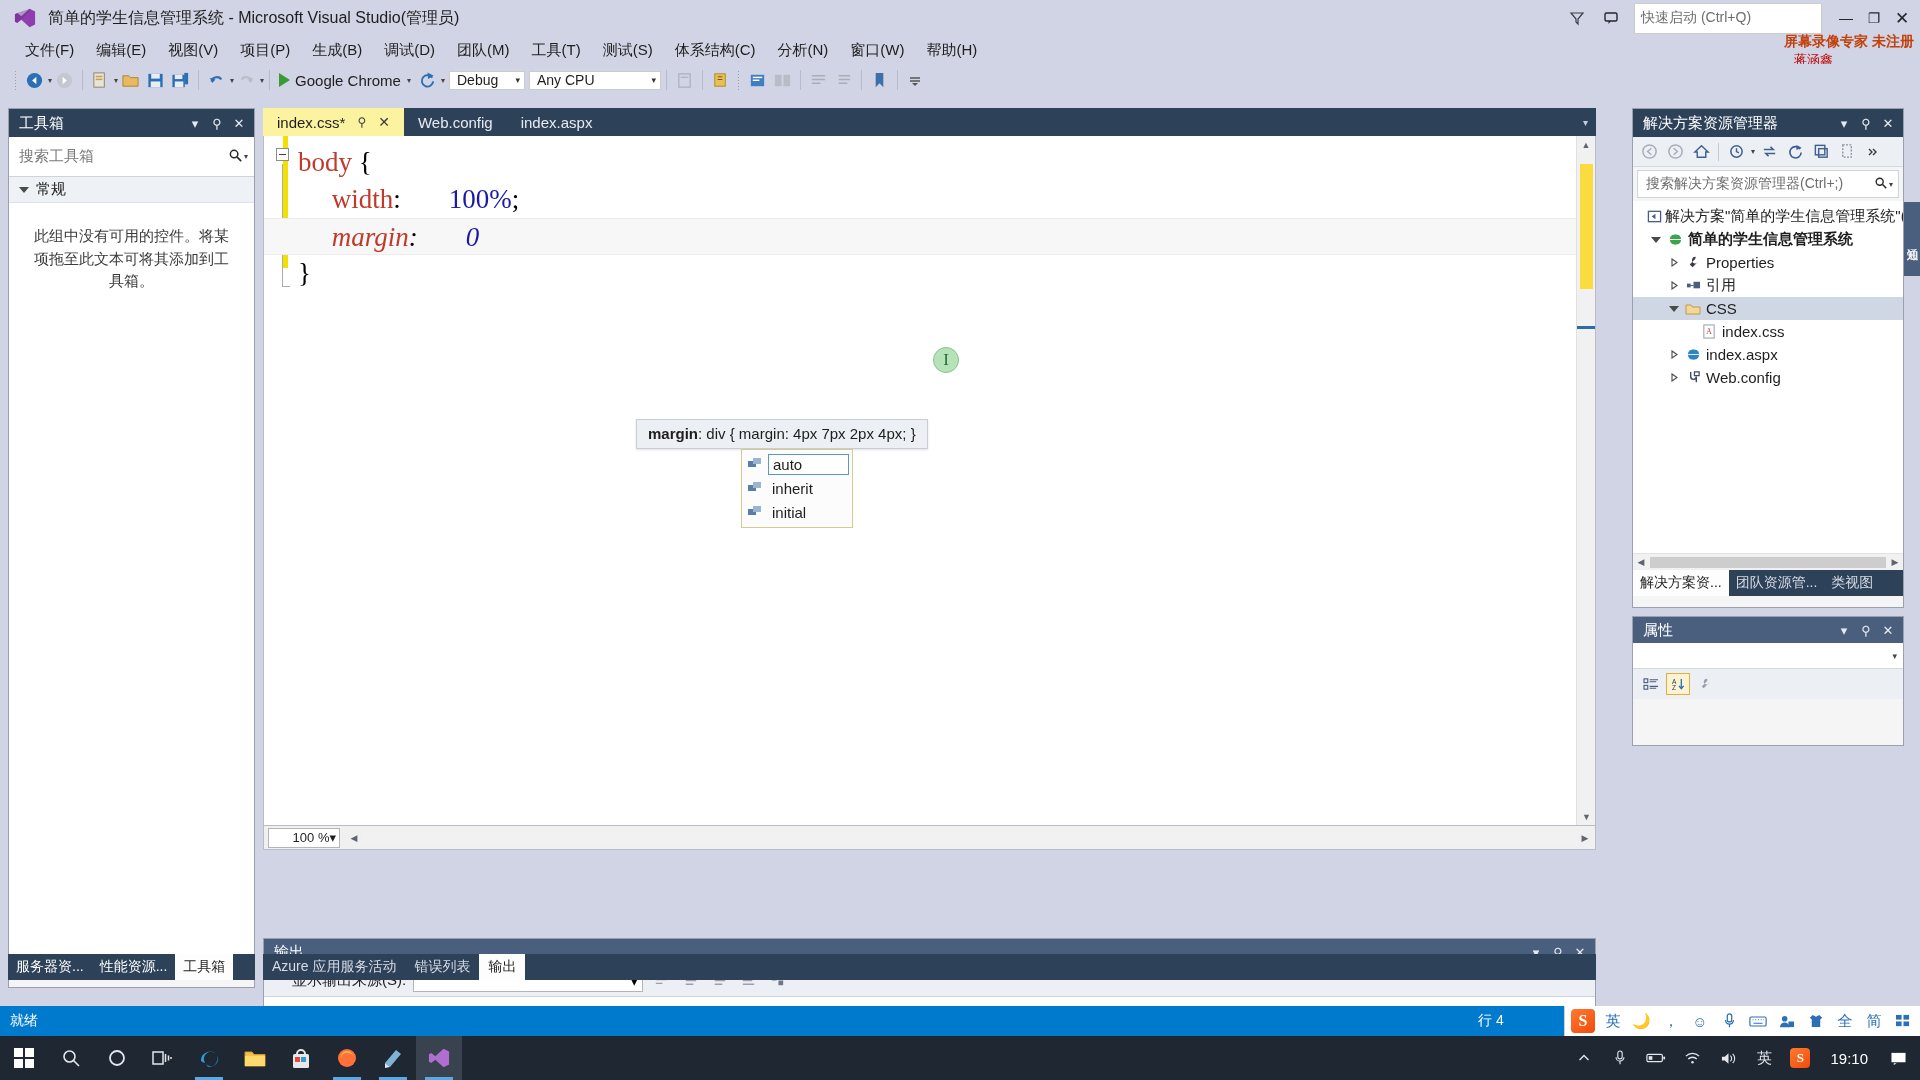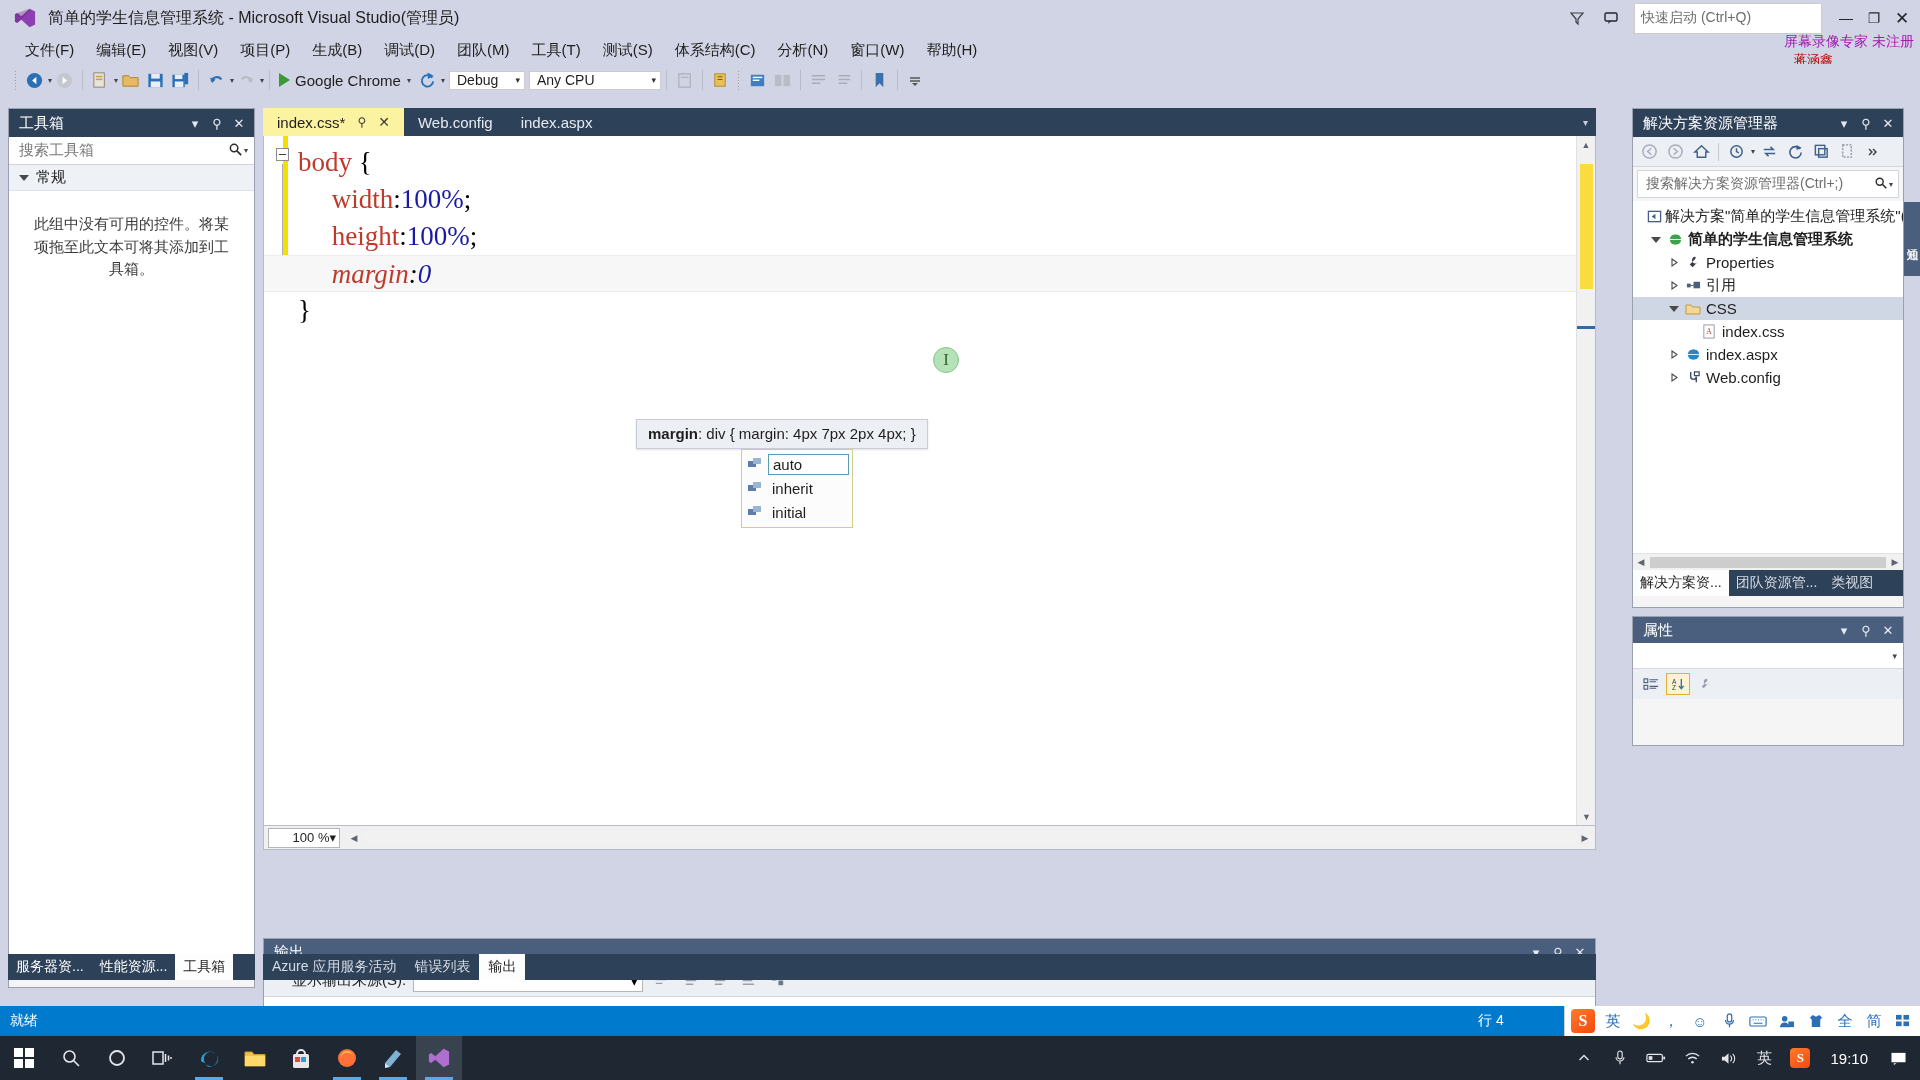--- a/index.html
+++ b/index.html
@@ -57,21 +57,21 @@
     background: #d0d4e4; display: flex; align-items: center;
     padding-left: 14px;
   }
   .menu-item {
     font-size: 15px; color: #1e1e1e; padding: 3px 11px;
     white-space: nowrap;
   }
   .menu-right {
     position: absolute; right: 6px; top: -3px; text-align: right;
   }
-  .rec-line1 { color: #a21caf; font-size: 14px; font-weight: normal; white-space: nowrap;}
+  .rec-line1 { color: #c2410c; font-size: 14px; font-weight: bold; white-space: nowrap;}
   .rec-line2 { color: #c00000; font-size: 13px; white-space: nowrap; text-align: left; padding-left: 10px;}
   .rec-icon {
     position: absolute; right: 6px; top: 32px; width: 24px; height: 24px;
     background: #6b3fa0; border-radius: 2px;
     display: flex; align-items: center; justify-content: center;
   }
 
   
   .toolbar {
     position: absolute; left: 0; top: 64px; width: 1920px; height: 32px;
@@ -114,21 +114,21 @@
   }
   .pane-head {
     height: 28px; background: #2d4159; color: #fff;
     display: flex; align-items: center; padding: 0 4px 0 10px;
     font-size: 15px;
   }
   .pane-head .ph-title { flex: 1; white-space: nowrap; }
   .ph-btn { width: 22px; height: 22px; display: flex; align-items: center;
     justify-content: center; color: #e6e9f0; font-size: 13px; }
   .tbx-search {
-    height: 28px; background: #fff; border-bottom: 1px solid #cfd3dc;
+    height: 40px; background: #fff; border-bottom: 1px solid #cfd3dc;
     display: flex; align-items: center; padding: 0 6px 0 10px;
     font-size: 15px; color: #7a7a7a;
   }
   .tbx-search .sr { flex: 1; }
   .tbx-group {
     height: 26px; background: #eef1f6; border-bottom: 1px solid #dde1e9;
     display: flex; align-items: center; padding-left: 10px;
     font-size: 15px; color: #1e1e1e; gap: 7px;
   }
   .tri-down { width:0;height:0;border-left:5px solid transparent;border-right:5px solid transparent;border-top:6px solid #4a4a4a;}
@@ -175,21 +175,21 @@
     position: absolute; left: 0; top: 8px; width: 100%;
     font-family: "Liberation Serif", "DejaVu Serif", serif;
   }
   .cline {
     height: 37px; line-height: 37px; font-size: 27px; padding-left: 34px;
     white-space: pre; position: relative;
   }
   .cline.highlight { background: #f7f7f7; border-top: 1px solid #ececec; border-bottom: 1px solid #ececec; font-style: italic;}
   .k-sel { color: #c0392b; }
   .k-prop { color: #c0392b; }
-  .k-val { color: #1a1aa6; }
+  .k-val { color: #1a1aa6; margin-left: 48px; }
   .k-punct { color: #000; }
   .fold-box {
     position: absolute; left: 12px; top: 12px; width: 13px; height: 13px;
     border: 1px solid #8c8c8c; background: #fff;
   }
   .fold-box::before {
     content: ''; position: absolute; left: 2px; top: 5px; width: 7px; height: 1px; background: #444;
   }
   .fold-line {
     position: absolute; left: 18px; top: 28px; width: 1px; height: 122px; background: #adadad;
@@ -642,21 +642,20 @@
 
       <div class="code-area">
         <div class="gutter-yellow"></div>
         <div class="fold-box"></div>
         <div class="fold-line"></div>
         <div class="fold-line-b"></div>
 
         <div class="code">
           <div class="cline"><span class="k-sel">body</span><span class="k-punct"> {</span></div>
           <div class="cline">     <span class="k-prop">width</span><span class="k-punct">:</span><span class="k-val">100%</span><span class="k-punct">;</span></div>
-          <div class="cline">     <span class="k-prop">height</span><span class="k-punct">:</span><span class="k-val">100%</span><span class="k-punct">;</span></div>
           <div class="cline highlight">     <span class="k-prop">margin</span><span class="k-punct">:</span><span class="k-val">0</span></div>
           <div class="cline"><span class="k-punct">}</span></div>
         </div>
 
         <div class="cursor-bubble">I</div>
 
         <div class="tooltip">
           <b>margin</b><span>: div { margin: 4px 7px 2px 4px; }</span>
         </div>
 

